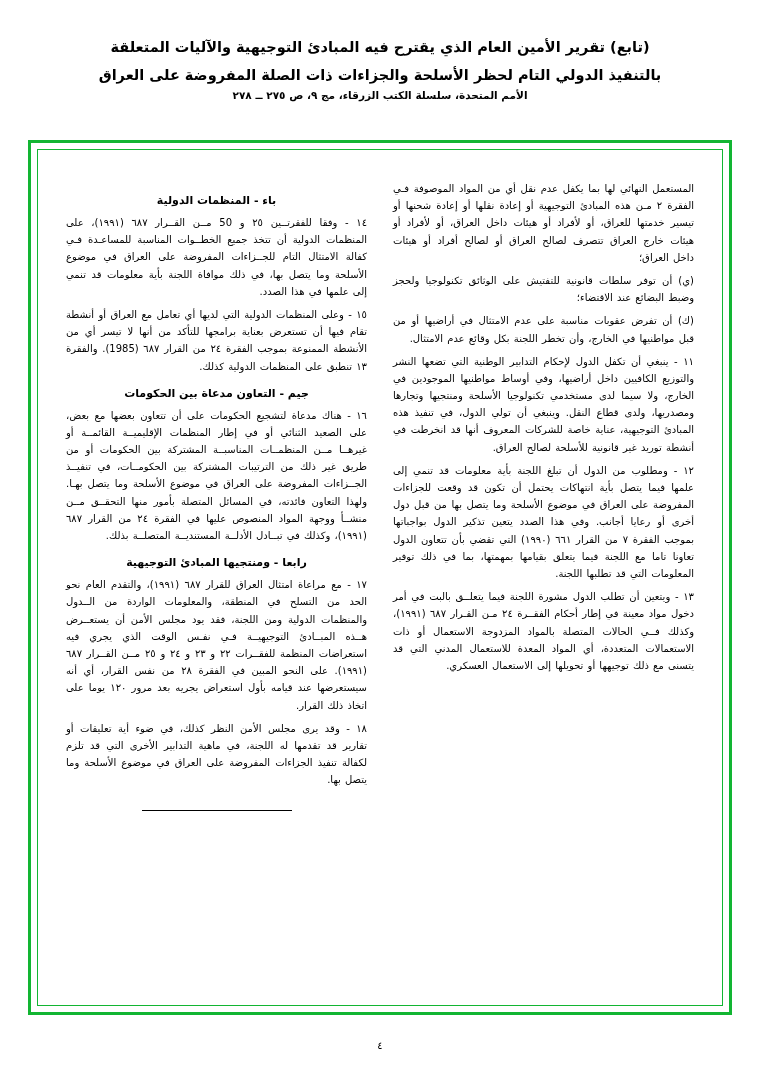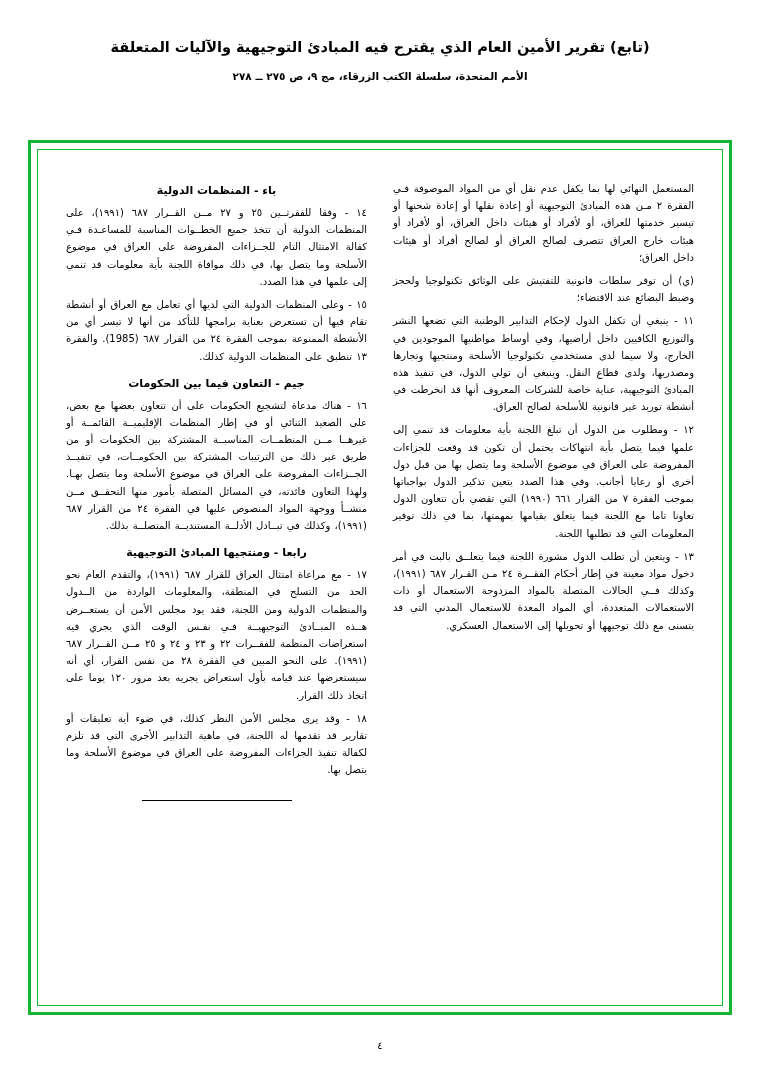--- a/index.html
+++ b/index.html
@@ -29,21 +29,21 @@
   .header .title-line {
     font-size: 14.5px;
     font-weight: bold;
     line-height: 1.9;
     letter-spacing: 0px;
     direction: rtl;
   }
   .header .source-line {
     font-size: 10.5px;
     font-weight: bold;
-    margin-top: 8px;
+    margin-top: 0;
     direction: rtl;
   }
   
   .frame {
     position: absolute;
     top: 140px;
     right: 28px;
     left: 28px;
     bottom: 52px;
     border: 3px solid #12b532;
@@ -82,21 +82,21 @@
     word-spacing: 1px;
   }
   h3.sub {
     margin: 12px 0 7px 0;
     font-size: 11px;
     font-weight: bold;
     text-align: center;
     direction: rtl;
   }
   h3.sub.first {
-    margin-top: 4px;
+    margin-top: 14px;
   }
   .rule {
     width: 150px;
     height: 1px;
     background: #000;
     margin: 22px auto 0 auto;
   }
   
   .footer {
     position: absolute;
@@ -107,41 +107,43 @@
     font-size: 10px;
   }
 </style>
 </head>
 <body>
 
 <div class="page">
 
   <div class="header">
     <div class="title-line">(تابع) تقرير الأمين العام الذي يقترح فيه المبادئ التوجيهية والآليات المتعلقة</div>
+    <div class="title-line">بالتنفيذ الدولي التام لحظر الأسلحة والجزاءات ذات الصلة المفروضة على العراق</div>
     <div class="source-line">الأمم المتحدة، سلسلة الكتب الزرقاء، مج ٩، ص ٢٧٥ ــ ٢٧٨</div>
   </div>
 
   <div class="frame">
     <div class="frame-inner">
       <div class="columns">
 
         <div class="col">
           <p class="para">المستعمل النهائي لها بما يكفل عدم نقل أي من المواد الموصوفة فـي الفقرة ٢ مـن هذه المبادئ التوجيهية أو إعادة نقلها أو إعادة شحنها أو تيسير خدمتها للعراق، أو لأفراد أو هيئات داخل العراق، أو لأفراد أو هيئات خارج العراق تتصرف لصالح العراق أو لصالح أفراد أو هيئات داخل العراق؛</p>
           <p class="para">(ي)   أن توفر سلطات قانونية للتفتيش على الوثائق تكنولوجيا ولحجز وضبط البضائع عند الاقتضاء؛</p>
+          <p class="para">(ك)   أن تفرض عقوبات مناسبة على عدم الامتثال في أراضيها أو من قبل مواطنيها في الخارج، وأن تخطر اللجنة بكل وقائع عدم الامتثال.</p>
           <p class="para">١١ -   ينبغي أن تكفل الدول لإحكام التدابير الوطنية التي تضعها النشر والتوزيع الكافيين داخل أراضيها، وفي أوساط مواطنيها الموجودين في الخارج، ولا سيما لدى مستخدمي تكنولوجيا الأسلحة ومنتجيها وتجارها ومصدريها، ولدى قطاع النقل. وينبغي أن تولي الدول، في تنفيذ هذه المبادئ التوجيهية، عناية خاصة للشركات المعروف أنها قد انخرطت في أنشطة توريد غير قانونية للأسلحة لصالح العراق.</p>
           <p class="para">١٢ -   ومطلوب من الدول أن تبلغ اللجنة بأية معلومات قد تنمي إلى علمها فيما يتصل بأية انتهاكات يحتمل أن تكون قد وقعت للجزاءات المفروضة على العراق في موضوع الأسلحة وما يتصل بها من قبل دول أخرى أو رعايا أجانب. وفي هذا الصدد يتعين تذكير الدول بواجباتها بموجب الفقرة ٧ من القرار ٦٦١ (١٩٩٠) التي تقضي بأن تتعاون الدول تعاونا تاما مع اللجنة فيما يتعلق بقيامها بمهمتها، بما في ذلك توفير المعلومات التي قد تطلبها اللجنة.</p>
           <p class="para">١٣ -   ويتعين أن تطلب الدول مشورة اللجنة فيما يتعلــق بالبت في أمر دخول مواد معينة في إطار أحكام الفقــرة ٢٤ مـن القـرار ٦٨٧ (١٩٩١)، وكذلك فــي الحالات المتصلة بالمواد المزدوجة الاستعمال أو ذات الاستعمالات المتعددة، أي المواد المعدة للاستعمال المدني التي قد يتسنى مع ذلك توجيهها أو تحويلها إلى الاستعمال العسكري.</p>
         </div>
 
         <div class="col">
           <h3 class="sub first">باء - المنظمات الدولية</h3>
-          <p class="para">١٤ -   وفقا للفقرتــين ٢٥ و ٢٧ مــن القــرار ٦٨٧ (١٩٩١)، على المنظمات الدولية أن تتخذ جميع الخطــوات المناسبة للمساعـدة فـي كفالة الامتثال التام للجــزاءات المفروضة على العراق في موضوع الأسلحة وما يتصل بها، في ذلك موافاة اللجنة بأية معلومات قد تنمي إلى علمها في هذا الصدد.</p>
+          <p class="para">١٤ -   وفقا للفقرتــين ٢٥ و 50 مــن القــرار ٦٨٧ (١٩٩١)، على المنظمات الدولية أن تتخذ جميع الخطــوات المناسبة للمساعـدة فـي كفالة الامتثال التام للجــزاءات المفروضة على العراق في موضوع الأسلحة وما يتصل بها، في ذلك موافاة اللجنة بأية معلومات قد تنمي إلى علمها في هذا الصدد.</p>
           <p class="para">١٥ -   وعلى المنظمات الدولية التي لديها أي تعامل مع العراق أو أنشطة تقام فيها أن تستعرض بعناية برامجها للتأكد من أنها لا تيسر أي من الأنشطة الممنوعة بموجب الفقرة ٢٤ من القرار ٦٨٧ (1985). والفقرة ١٣ تنطبق على المنظمات الدولية كذلك.</p>
 
-          <h3 class="sub">جيم - التعاون فيما بين الحكومات</h3>
+          <h3 class="sub">جيم - التعاون مدعاة بين الحكومات</h3>
           <p class="para">١٦ -   هناك مدعاة لتشجيع الحكومات على أن تتعاون بعضها مع بعض، على الصعيد الثنائي أو في إطار المنظمات الإقليميــة القائمــة أو غيرهــا مــن المنظمــات المناسبــة المشتركة بين الحكومات أو من طريق غير ذلك من الترتيبات المشتركة بين الحكومــات، في تنفيــذ الجــزاءات المفروضة على العراق في موضوع الأسلحة وما يتصل بهـا. ولهذا التعاون فائدته، في المسائل المتصلة بأمور منها التحقــق مــن منشــأ ووجهة المواد المنصوص عليها في الفقرة ٢٤ من القرار ٦٨٧ (١٩٩١)، وكذلك في تبــادل الأدلــة المستنديــة المتصلــة بذلك.</p>
 
           <h3 class="sub">رابعا - ومنتجيها المبادئ التوجيهية</h3>
           <p class="para">١٧ -   مع مراعاة امتثال العراق للقرار ٦٨٧ (١٩٩١)، والتقدم العام نحو الحد من التسلح في المنطقة، والمعلومات الواردة من الــدول والمنظمات الدولية ومن اللجنة، فقد يود مجلس الأمن أن يستعــرض هــذه المبــادئ التوجيهيــة فـي نفـس الوقت الذي يجري فيه استعراضات المنظمة للفقــرات ٢٢ و ٢٣ و ٢٤ و ٢٥ مــن القــرار ٦٨٧ (١٩٩١). على النحو المبين في الفقرة ٢٨ من نفس القرار، أي أنه سيستعرضها عند قيامه بأول استعراض يجريه بعد مرور ١٢٠ يوما على اتخاذ ذلك القرار.</p>
           <p class="para">١٨ -   وقد يرى مجلس الأمن النظر كذلك، في ضوء أية تعليقات أو تقارير قد تقدمها له اللجنة، في ماهية التدابير الأخرى التي قد تلزم لكفالة تنفيذ الجزاءات المفروضة على العراق في موضوع الأسلحة وما يتصل بها.</p>
 
           <div class="rule"></div>
         </div>
 
       </div>

